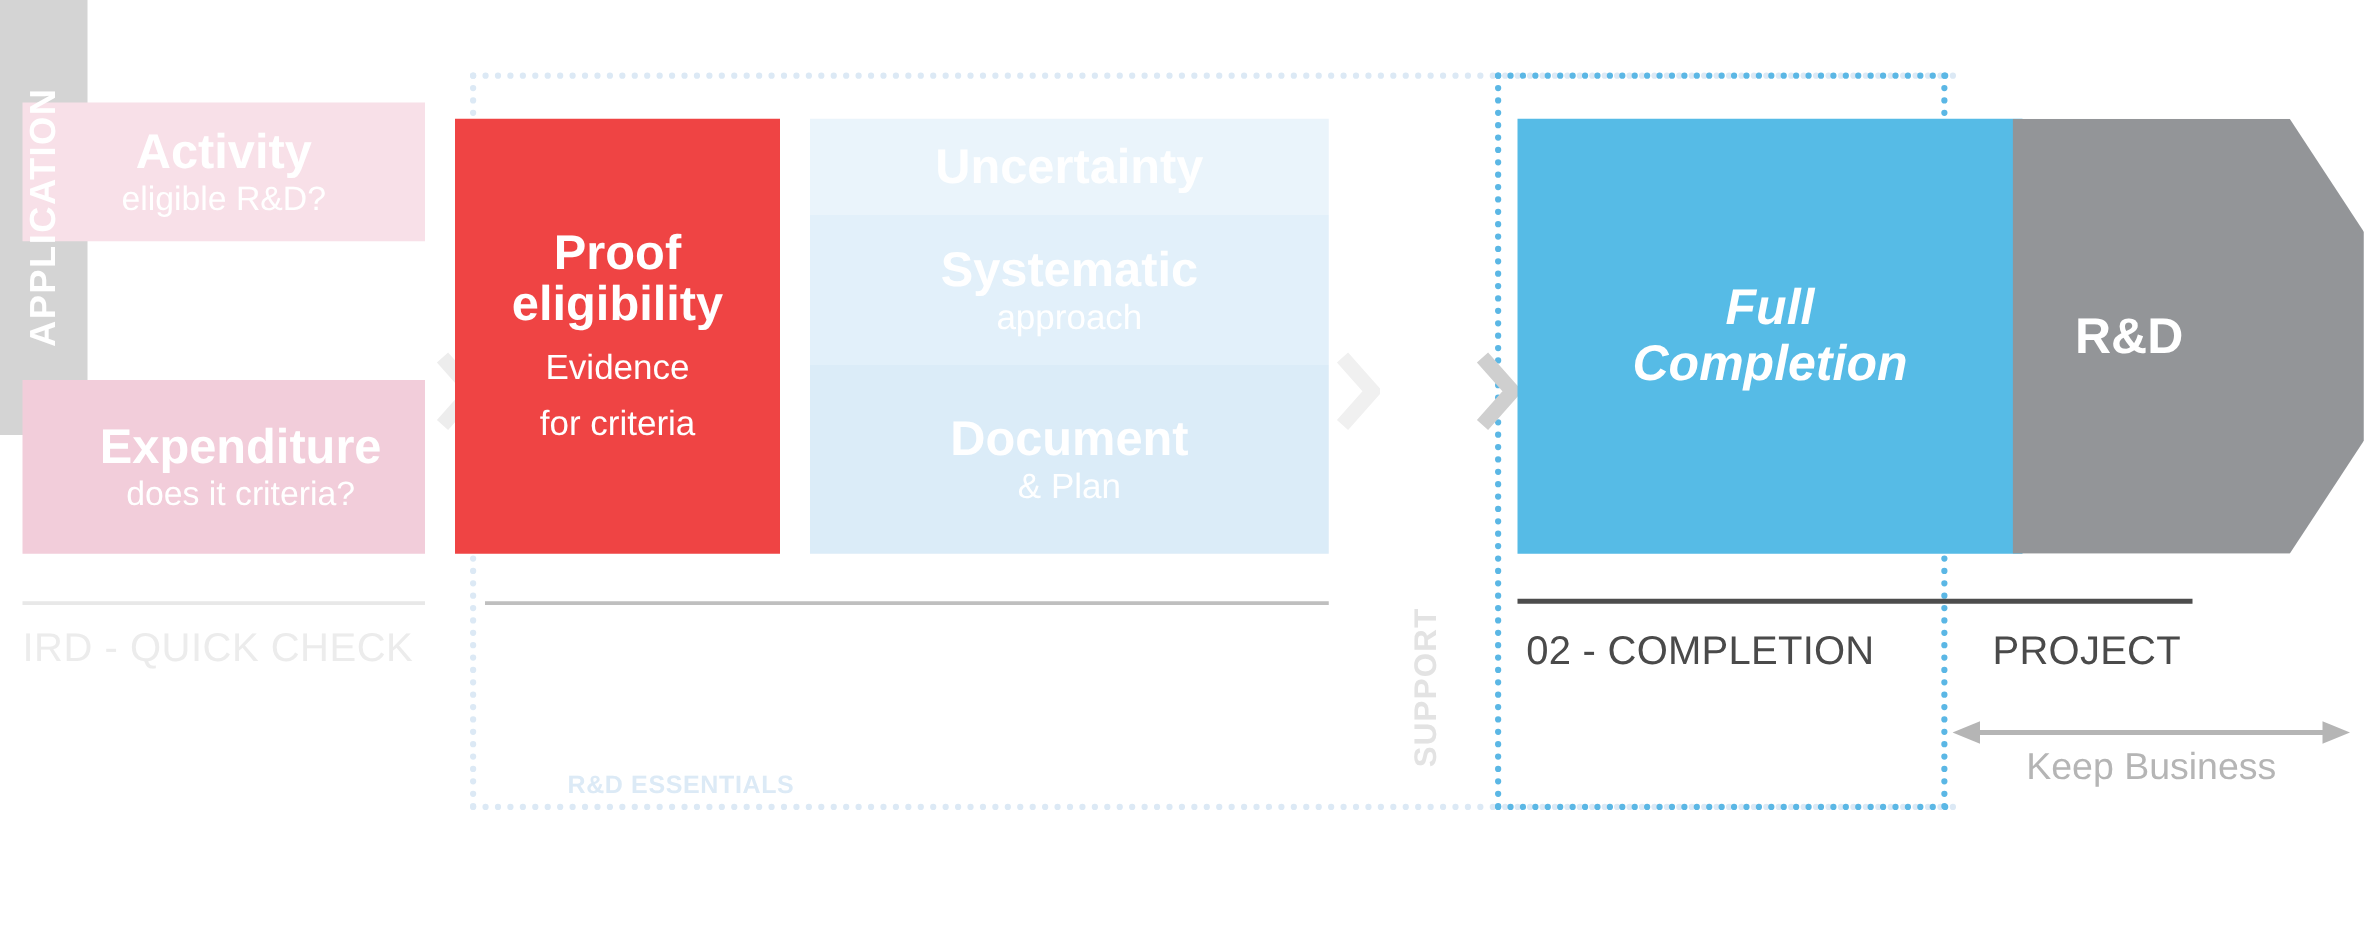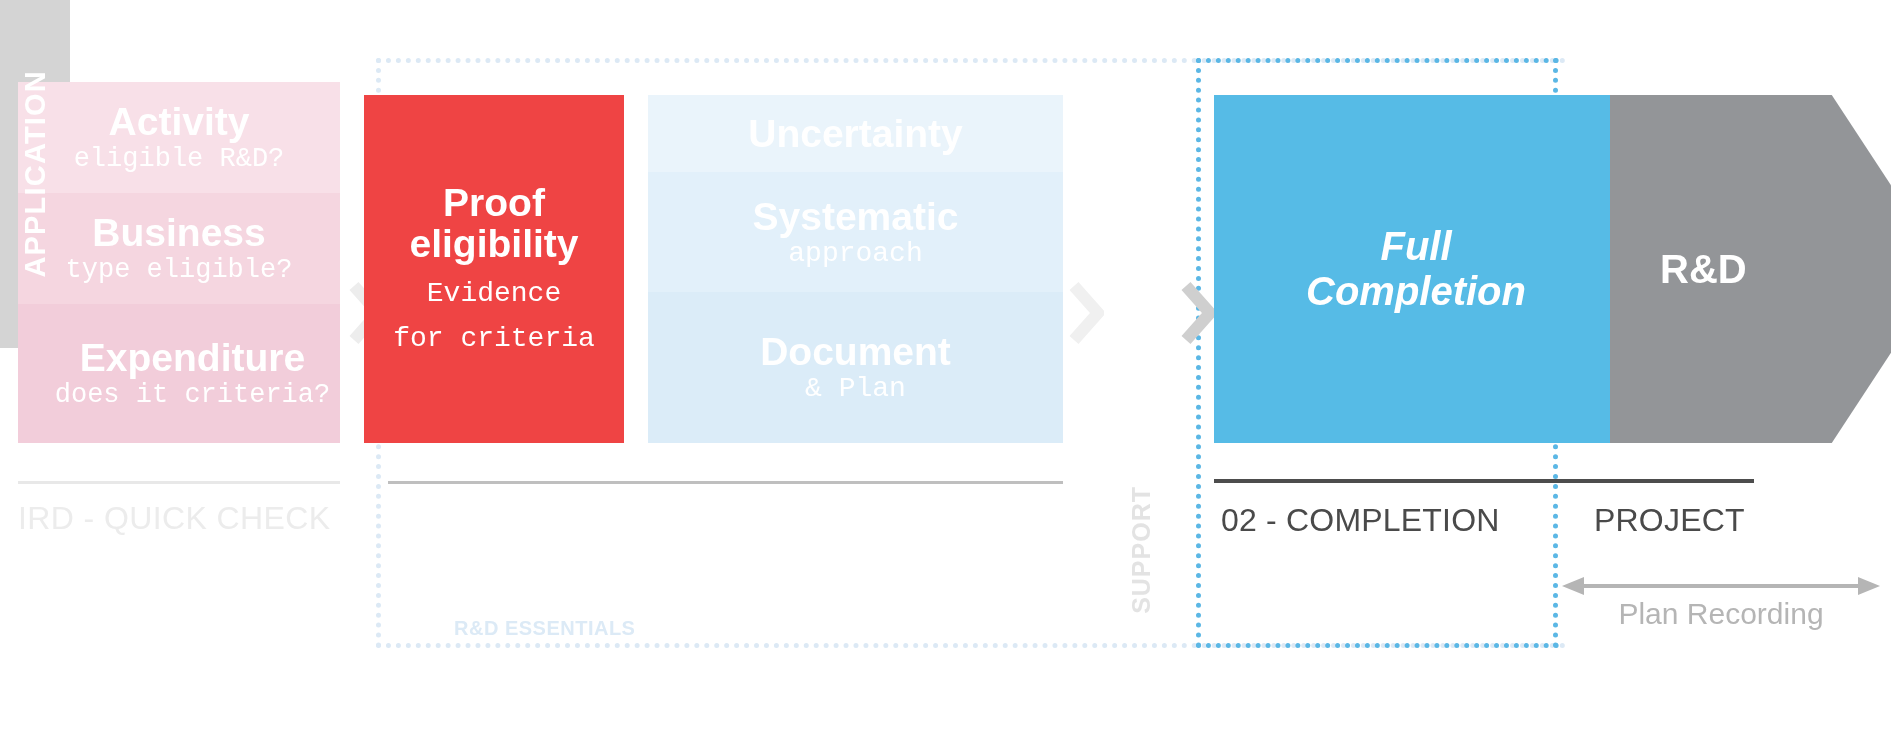--- a/index.html
+++ b/index.html
@@ -27,21 +27,21 @@
   #completion-box-right{
     left:1553px;top:58px;width:6px;height:590px;
     border-left:5px dotted #5bb7e5;
   }
 
   
   .blk{position:absolute;box-sizing:border-box;
        display:flex;flex-direction:column;align-items:center;justify-content:center;
        color:#ffffff;text-align:left;line-height:1.06;}
   .blk .t1{font-weight:bold;}
-  .blk .t2{font-weight:normal;font-family:Liberation Mono, monospace;}
+  .blk .t2{font-weight:normal;}
 
   
   #pink-activity   {left:18px;top:82px;width:322px;height:111px;background:#f8e0e8;}
   #pink-business   {left:18px;top:193px;width:322px;height:111px;background:#f5d6e0;}
   #pink-expenditure{left:18px;top:304px;width:322px;height:139px;background:#f2cdda;padding-left:27px;}
   #pink-activity .t1   {font-size:39px;}
   #pink-activity .t2   {font-size:27px;margin-top:3px;}
   #pink-business .t1   {font-size:39px;}
   #pink-business .t2   {font-size:27px;margin-top:3px;}
   #pink-expenditure .t1{font-size:39px;}
@@ -118,24 +118,20 @@
 <div id="stage">
 
   <div class="dotted-box" id="essentials-box"></div>
   <div class="dotted-box" id="completion-box"></div>
   <div class="dotted-box" id="completion-box-right"></div>
 
   <div class="blk" id="pink-activity">
     <span class="t1">Activity</span>
     <span class="t2">eligible R&amp;D?</span>
   </div>
-  <div class="blk" id="pink-business">
-    <span class="t1">Business</span>
-    <span class="t2">type eligible?</span>
-  </div>
   <div class="blk" id="pink-expenditure">
     <span class="t1">Expenditure</span>
     <span class="t2">does it criteria?</span>
   </div>
 
   <div class="chev" style="left:348px;top:280px;">
     <svg width="36" height="66" viewBox="0 0 36 66" aria-hidden="true">
       <polyline points="6,6 30,33 6,60" fill="none" stroke="#ededed" stroke-width="12" stroke-linecap="butt" stroke-linejoin="miter"></polyline>
     </svg>
   </div>
@@ -198,15 +194,15 @@
 
   <div id="essentials-caption">R&amp;D ESSENTIALS</div>
 
   <div id="keeprec-arrow">
     <svg width="318" height="22" viewBox="0 0 318 22" aria-hidden="true">
       <line x1="18" y1="11" x2="300" y2="11" stroke="#b5b5b5" stroke-width="4"></line>
       <polygon points="0,11 22,2 22,20" fill="#b5b5b5"></polygon>
       <polygon points="318,11 296,2 296,20" fill="#b5b5b5"></polygon>
     </svg>
   </div>
-  <div id="keeprec-label">Plan Recording</div>
+  <div id="keeprec-label">Keep Business</div>
 
 </div>
 
 </body></html>

